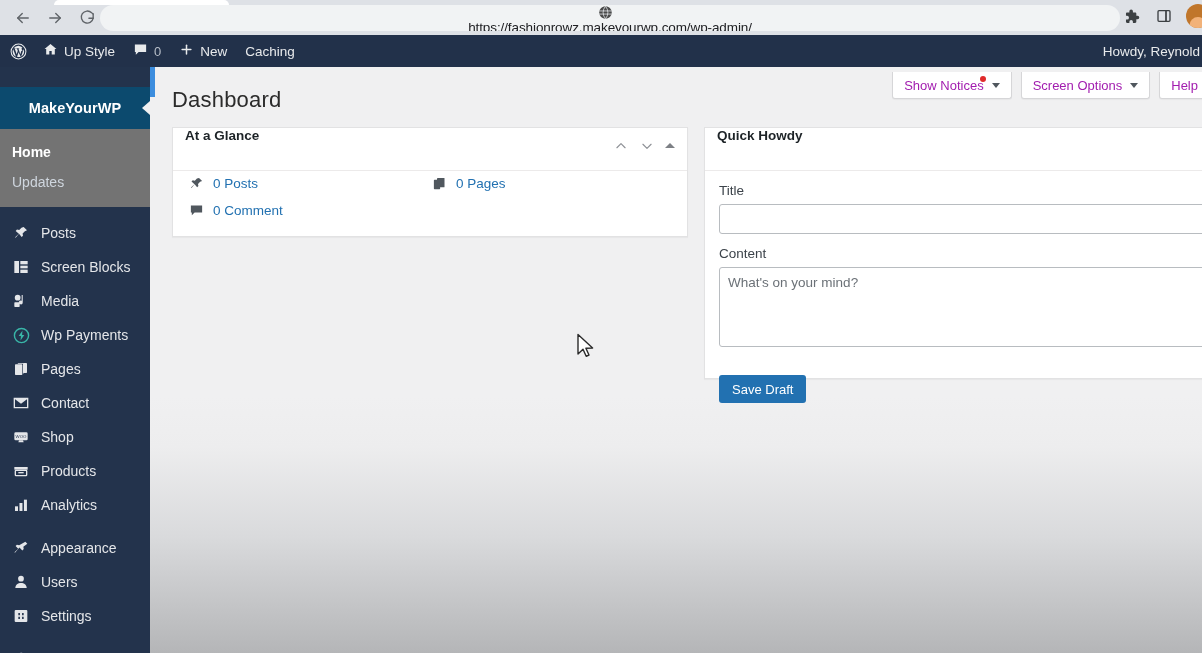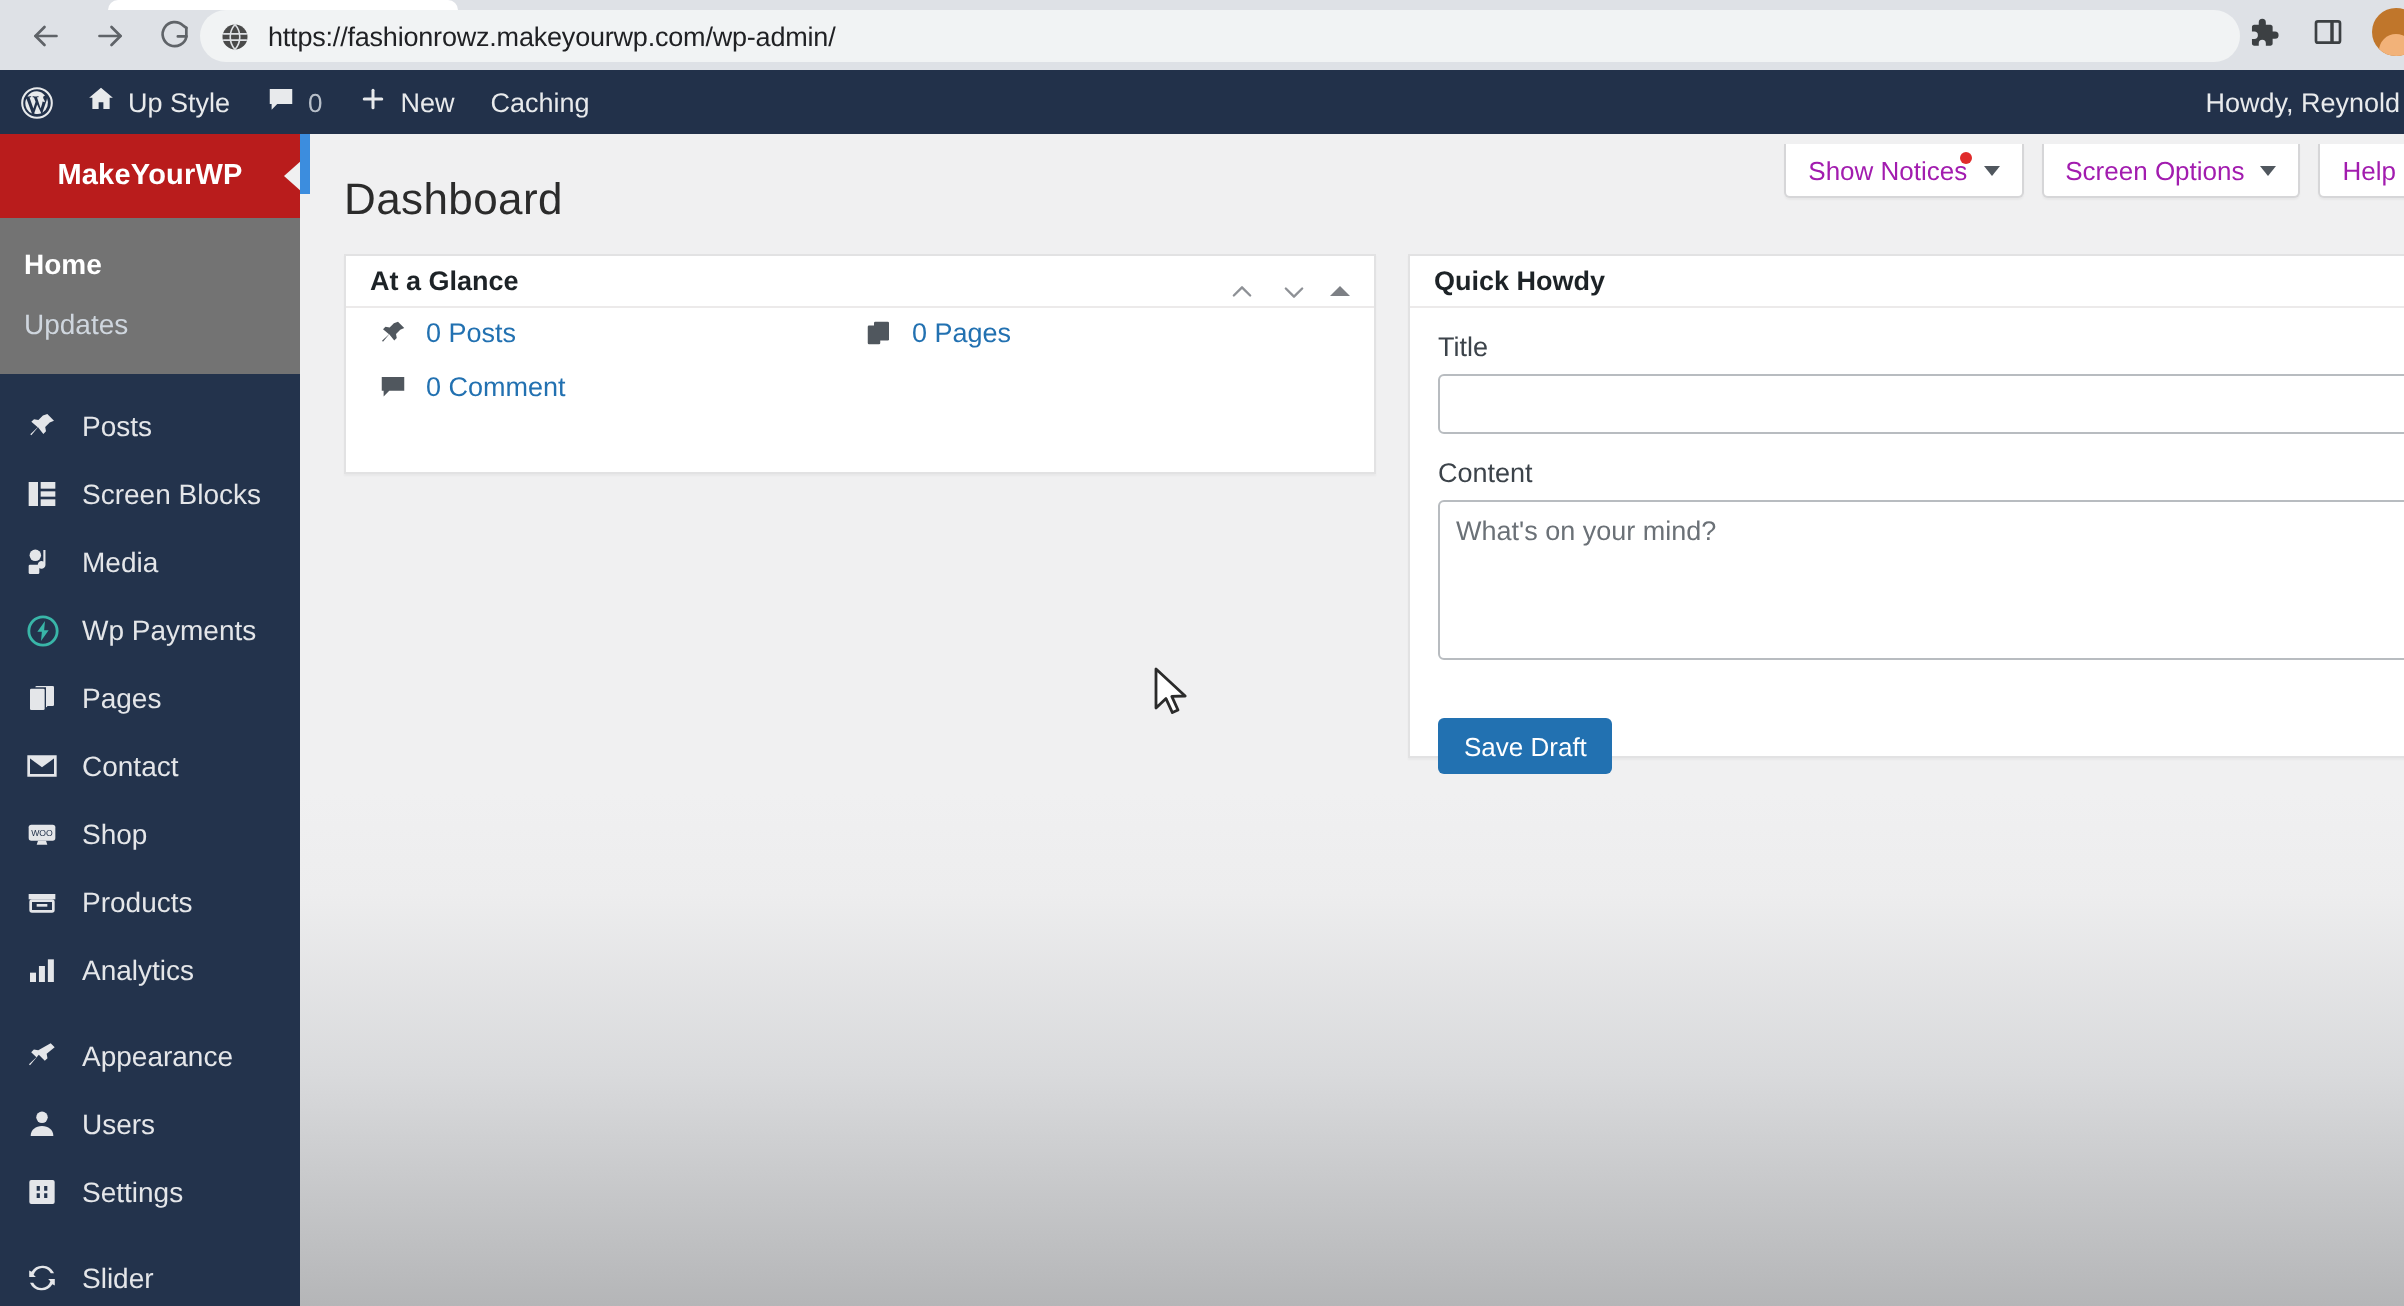--- a/index.html
+++ b/index.html
@@ -27,20 +27,21 @@
     display: flex; align-items: center; justify-content: center;
     color: #5f6368;
   }
   .nav-btn svg { display: block; }
   .omnibox {
     position: absolute; left: 100px; top: 5px;
     width: 1020px; height: 26px;
     background: #f1f3f4; border-radius: 13px;
     display: flex; align-items: center; padding: 0 10px;
     overflow: hidden;
+    flex-direction: column;
   }
   .omnibox .globe { flex: 0 0 auto; margin-right: 9px; display:flex; }
   .url-text {
     font-size: 13.5px; color: #202124; white-space: nowrap;
     font-family: "Liberation Sans", sans-serif;
     letter-spacing: -0.1px;
   }
   .chrome-icons {
     position: absolute; right: 0; top: 4px;
     display: flex; align-items: center; gap: 11px; padding-right: 2px;
@@ -82,24 +83,25 @@
   
   .sidebar {
     position: absolute; top: 67px; left: 0; width: 150px; height: 586px;
     background: #23334c;
     color: #e4e6e9;
     font-size: 14px;
     overflow: hidden;
   }
   .site-title {
     position: relative;
-    height: 42px; background: #b91c1c;
+    height: 42px; background: #0c4a6e;
     display: flex; align-items: center; justify-content: center;
     font-weight: bold; font-size: 14.5px; color: #ffffff;
     letter-spacing: 0.1px;
+    margin-top: 20px;
   }
   .site-title .arrow {
     position: absolute; right: -1px; top: 50%; transform: translateY(-50%);
     width: 0; height: 0;
     border-top: 8px solid transparent;
     border-bottom: 8px solid transparent;
     border-right: 9px solid #f0f0f1;
   }
   .submenu { background: #737373; padding: 8px 0 10px 0; }
   .submenu .sub-item {
@@ -164,22 +166,22 @@
   }
 
   
   .panel {
     position: absolute;
     background: #fff;
     border: 1px solid #e2e2e3;
     box-shadow: 0 1px 1px rgba(0,0,0,0.035);
   }
   .panel-head {
-    height: 26px; border-bottom: 1px solid #eceaea;
-    display: flex; align-items: center; padding: 0 12px;
+    height: 43px; border-bottom: 1px solid #eceaea;
+    display: flex; align-items: flex-start; padding: 0 12px;
     position: relative;
   }
   .panel-title { font-size: 13.5px; font-weight: bold; color: #1d2327; }
   .panel-ctrls {
     position: absolute; right: 8px; top: 0; height: 35px;
     display: flex; align-items: center; gap: 10px;
   }
   .chev { color: #8e9196; display: flex; align-items: center; justify-content: center; width: 16px; height: 16px;}
   .tri-up {
     width: 0; height: 0; margin-right: 4px;

